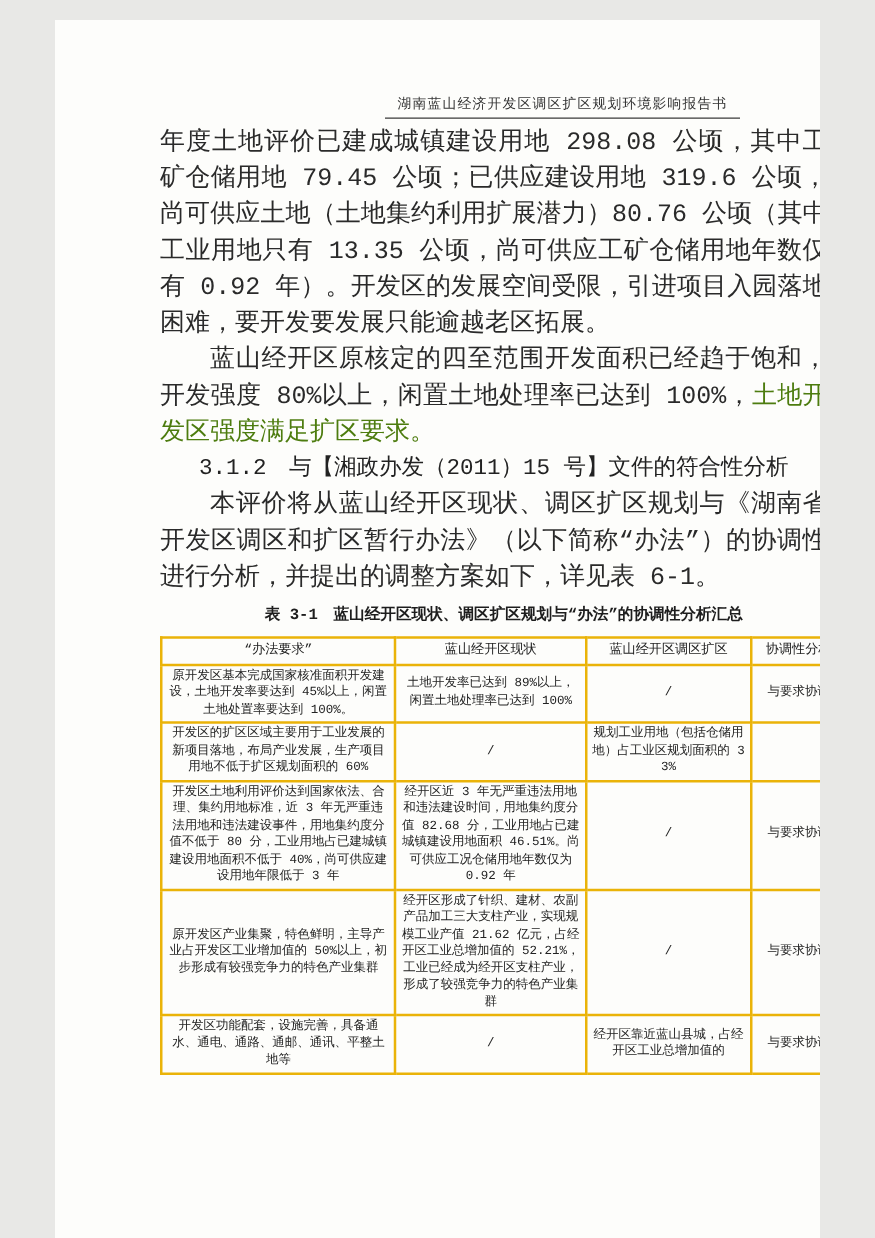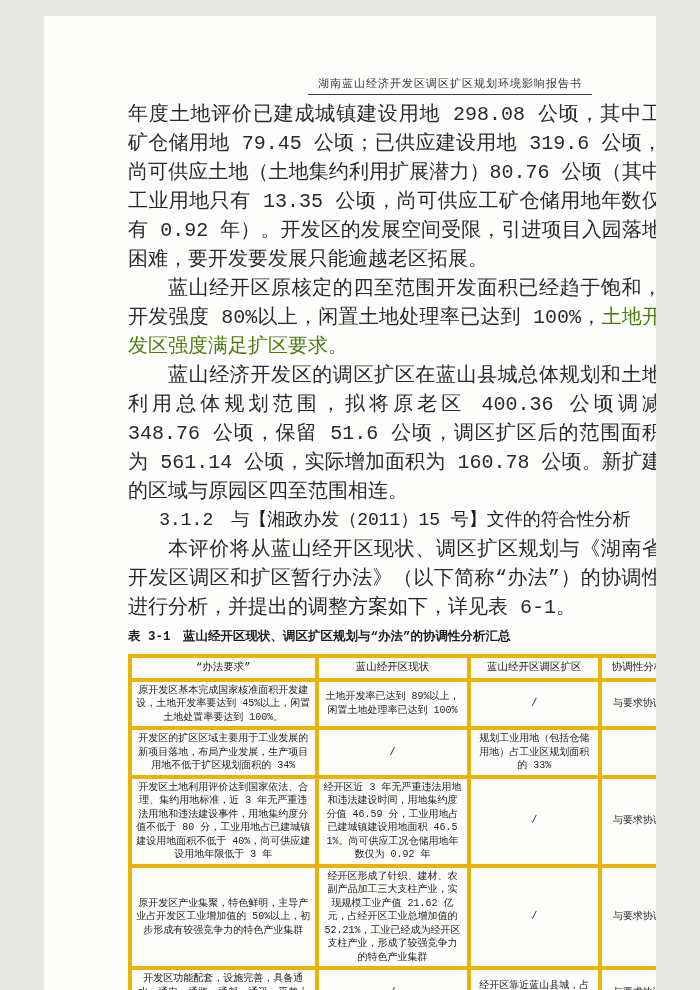--- a/index.html
+++ b/index.html
@@ -35,29 +35,29 @@
   .indent { text-indent:2em; }
   .heading-3 {
     margin:0; width:534px;
     font-size:18px; line-height:29px;
     font-weight:normal; color:#222;text-align:center;
   }
   .hl { color:#4d7c0f; }
   
   .table-title {
     width:550px; margin:5px 0 7px 0;
-    text-align:left; font-weight:bold;
+    text-align:center; font-weight:bold;
     font-size:12.5px; line-height:20px; color:#1d1d1d;
   }
   table.coord {
     width:550px; border-collapse:collapse; table-layout:fixed;
     border:1.5px solid #1a1a1a;
   }
   table.coord th, table.coord td {
-    border:4px solid #eab308;
+    border:2px solid #eab308;
     font-size:10px; line-height:13.5px;
     padding:2px 4px;
     vertical-align:middle;
     text-align:center;
     font-weight:normal;
     color:#222;
     word-break:break-all;
   }
   table.coord th { font-size:10.5px; padding:3px 4px; }
   td.just {
@@ -78,21 +78,20 @@
   <div class="doc-header">
     <span class="hdr-text">湖南蓝山经济开发区调区扩区规划环境影响报告书</span>
   </div>
 
   <div class="content">
 
     <p class="body-text">年度土地评价已建成城镇建设用地 298.08 公顷，其中工矿仓储用地 79.45 公顷；已供应建设用地 319.6 公顷，尚可供应土地（土地集约利用扩展潜力）80.76 公顷（其中工业用地只有 13.35 公顷，尚可供应工矿仓储用地年数仅有 0.92 年）。开发区的发展空间受限，引进项目入园落地困难，要开发要发展只能逾越老区拓展。</p>
 
     <p class="body-text indent"><span>蓝山经开区原核定的四至范围开发面积已经趋于饱和，开发强度 80%以上，闲置土地处理率已达到 100%，</span><span class="hl">土地开发区强度满足扩区要求。</span></p>
 
-    <p class="body-text indent">蓝山经济开发区的调区扩区在蓝山县城总体规划和土地利用总体规划范围，拟将原老区 400.36 公顷调减 348.76 公顷，保留 51.6 公顷，调区扩区后的范围面积为 561.14 公顷，实际增加面积为 160.78 公顷。新扩建的区域与原园区四至范围相连。</p>
 
     <h3 class="heading-3">3.1.2　与【湘政办发（2011）15 号】文件的符合性分析</h3>
 
 
     <p class="body-text indent">本评价将从蓝山经开区现状、调区扩区规划与《湖南省开发区调区和扩区暂行办法》（以下简称“办法”）的协调性进行分析，并提出的调整方案如下，详见表 6-1。</p>
 
     <div class="table-title">表 3-1　蓝山经开区现状、调区扩区规划与“办法”的协调性分析汇总</div>
 
     <table class="coord">
       <colgroup>
@@ -110,28 +109,28 @@
         </tr>
       </thead>
       <tbody>
         <tr>
           <td class="just">原开发区基本完成国家核准面积开发建设，土地开发率要达到 45%以上，闲置土地处置率要达到 100%。</td>
           <td class="just">土地开发率已达到 89%以上，闲置土地处理率已达到 100%</td>
           <td>/</td>
           <td>与要求协调</td>
         </tr>
         <tr>
-          <td class="just">开发区的扩区区域主要用于工业发展的新项目落地，布局产业发展，生产项目用地不低于扩区规划面积的 34%</td>
+          <td class="just">开发区的扩区区域主要用于工业发展的新项目落地，布局产业发展，生产项目用地不低于扩区规划面积的 60%</td>
           <td>/</td>
           <td class="just">规划工业用地（包括仓储用地）占工业区规划面积的 33%</td>
           <td></td>
         </tr>
         <tr>
           <td class="just">开发区土地利用评价达到国家依法、合理、集约用地标准，近 3 年无严重违法用地和违法建设事件，用地集约度分值不低于 80 分，工业用地占已建城镇建设用地面积不低于 40%，尚可供应建设用地年限低于 3 年</td>
-          <td class="just">经开区近 3 年无严重违法用地和违法建设时间，用地集约度分值 46.59 分，工业用地占已建城镇建设用地面积 46.51%。尚可供应工况仓储用地年数仅为 0.92 年</td>
+          <td class="just">经开区近 3 年无严重违法用地和违法建设时间，用地集约度分值 82.68 分，工业用地占已建城镇建设用地面积 46.51%。尚可供应工况仓储用地年数仅为 0.92 年</td>
           <td>/</td>
           <td>与要求协调</td>
         </tr>
         <tr>
           <td class="just">原开发区产业集聚，特色鲜明，主导产业占开发区工业增加值的 50%以上，初步形成有较强竞争力的特色产业集群</td>
           <td class="just">经开区形成了针织、建材、农副产品加工三大支柱产业，实现规模工业产值 21.62 亿元，占经开区工业总增加值的 52.21%，工业已经成为经开区支柱产业，形成了较强竞争力的特色产业集群</td>
           <td>/</td>
           <td>与要求协调</td>
         </tr>
         <tr>

